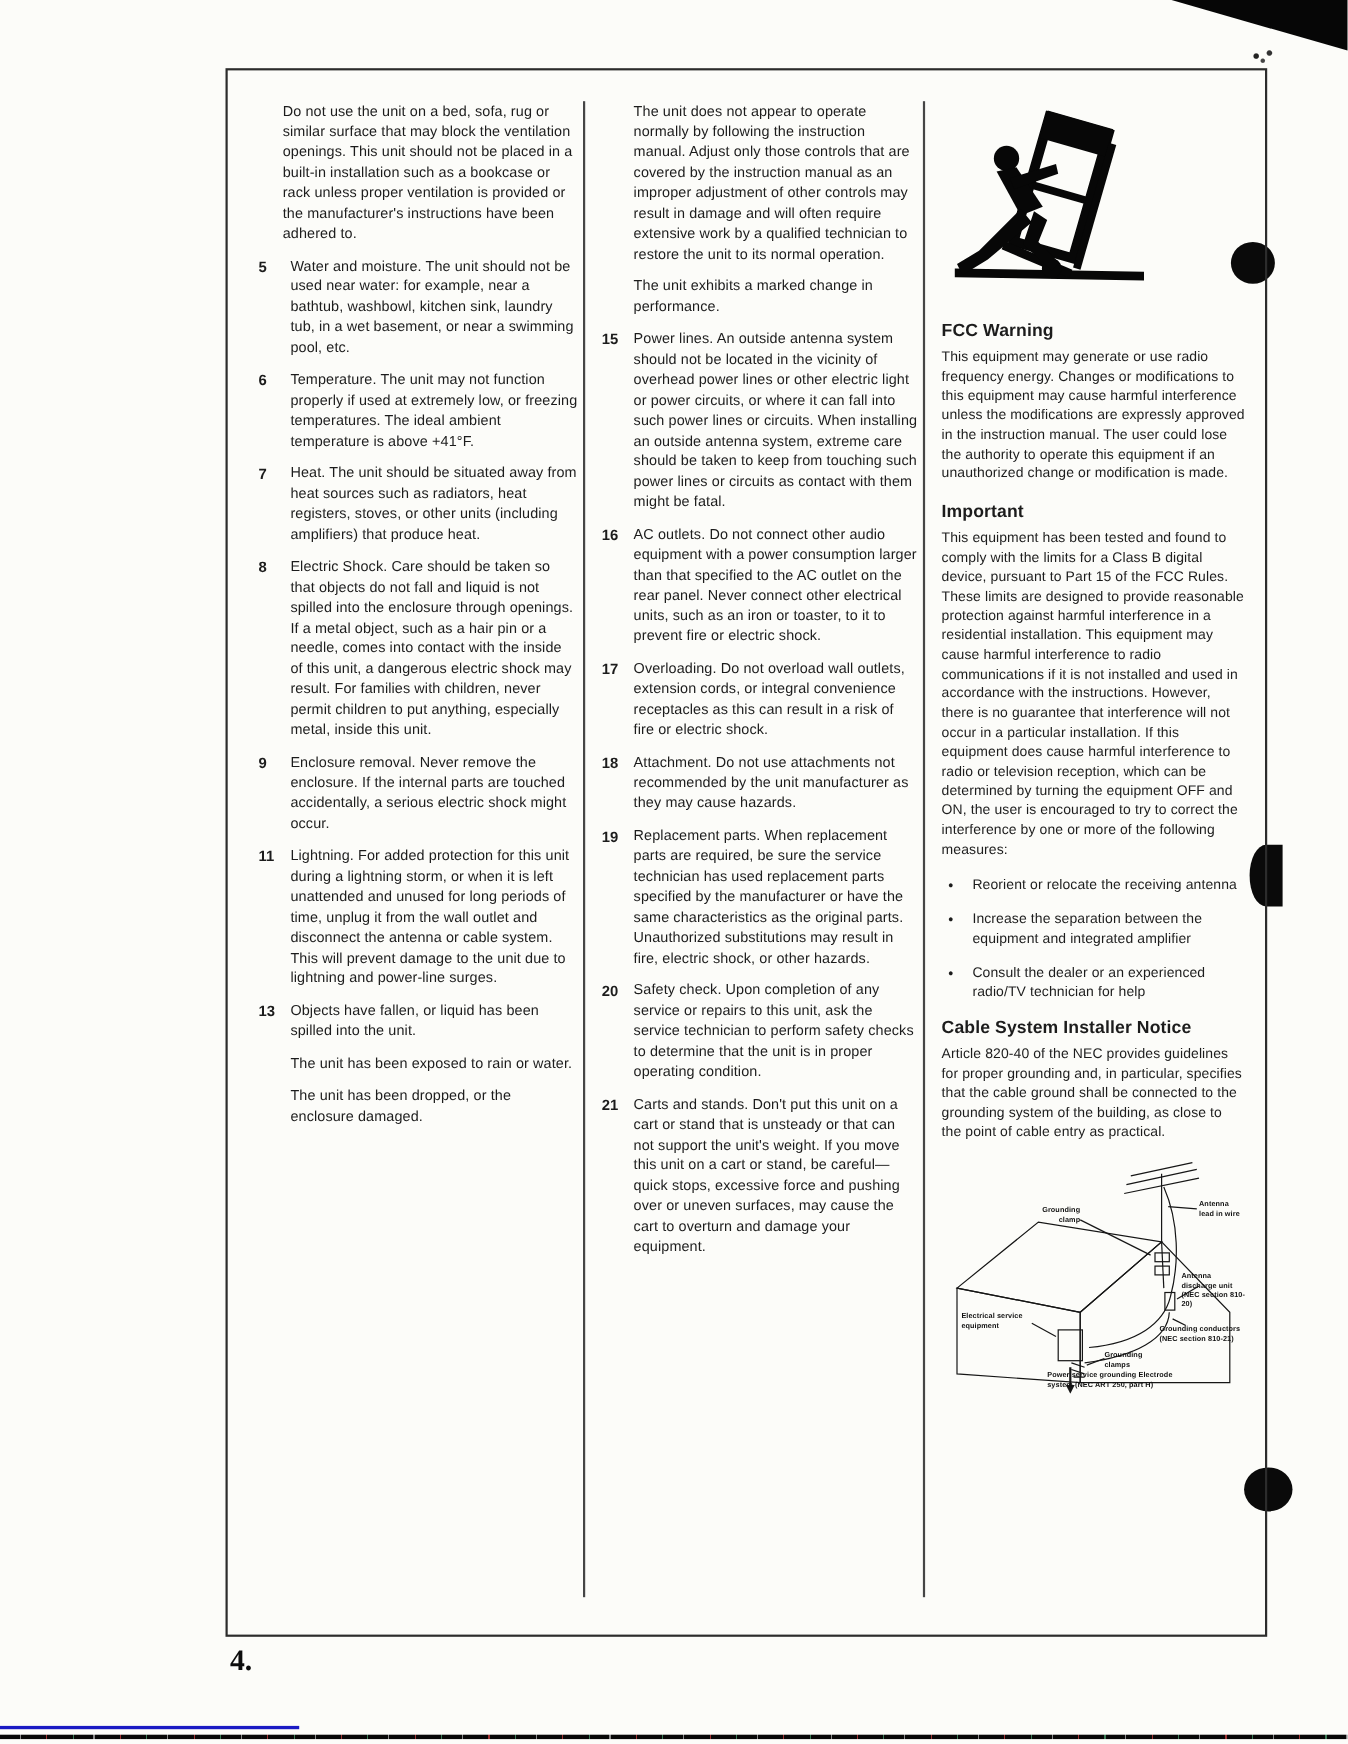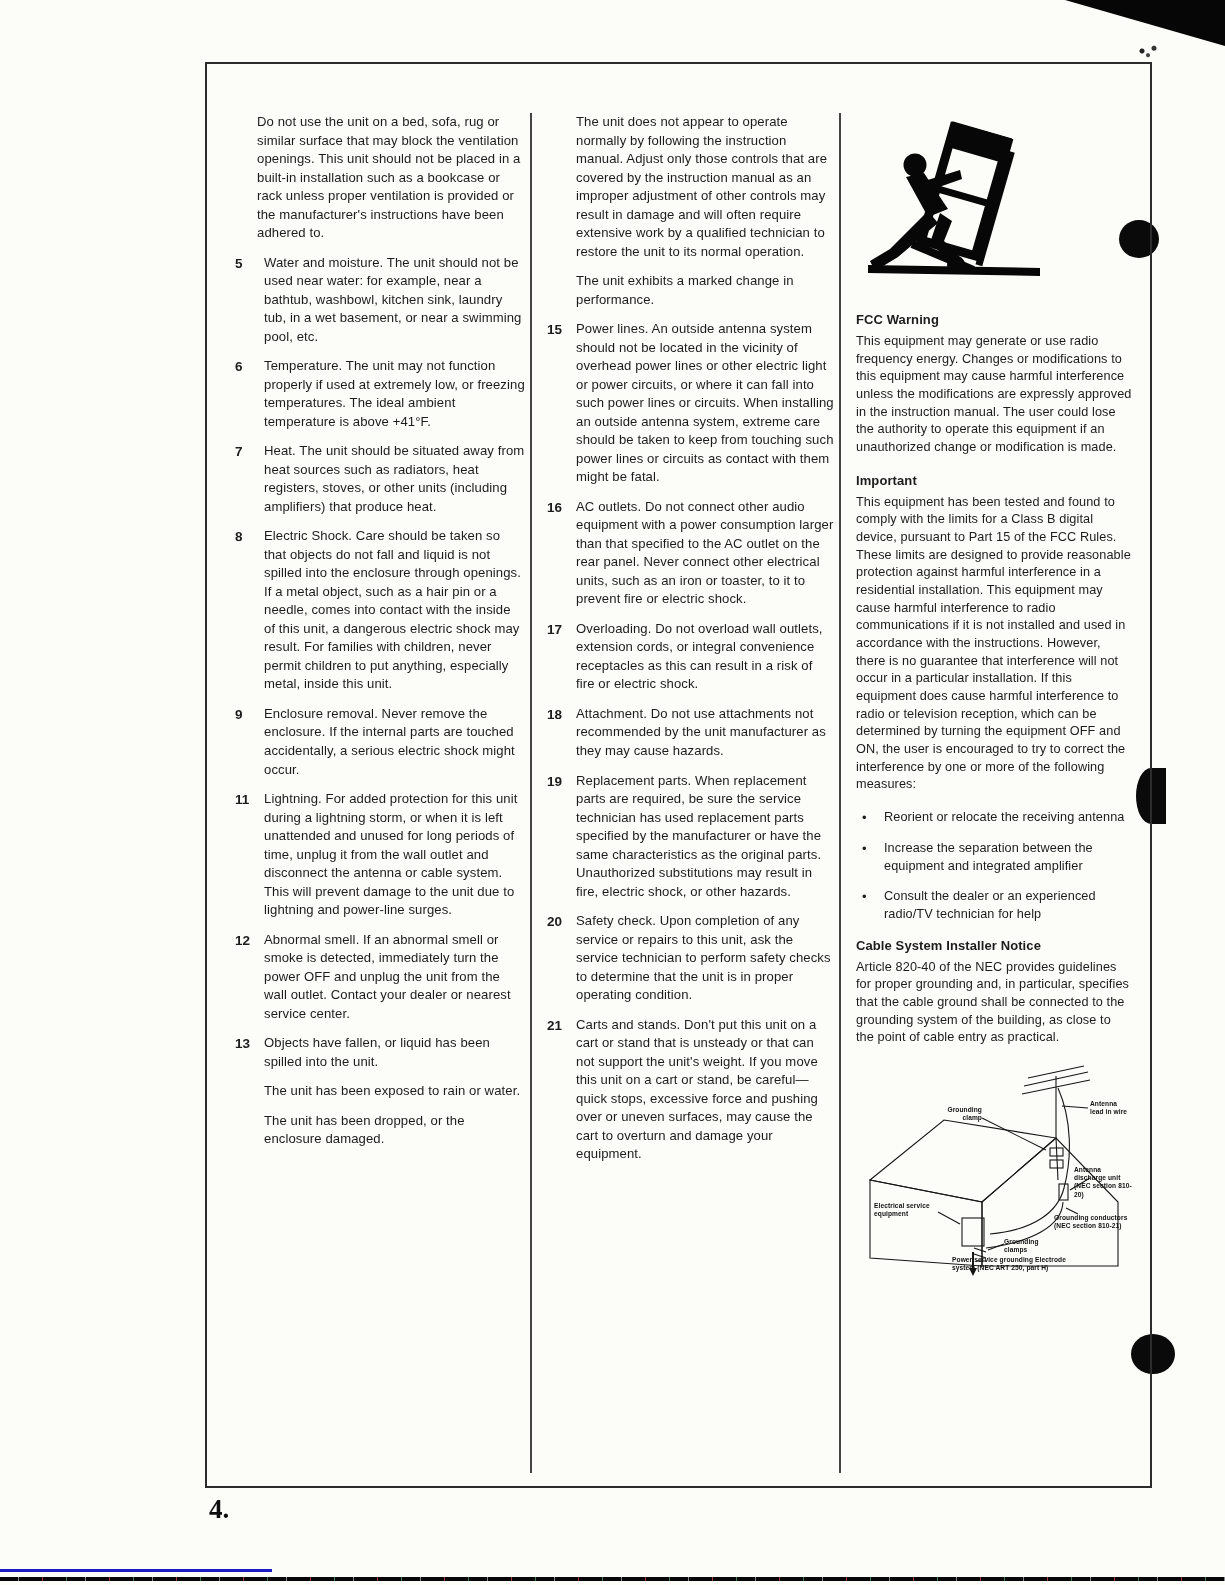--- a/index.html
+++ b/index.html
@@ -21,21 +21,21 @@
   .blob.b1{left:1119px;top:220px;width:40px;height:38px}
   .blob.b2{left:1136px;top:768px;width:30px;height:56px;border-radius:50% 0 0 50%}
   .blob.b3{left:1131px;top:1334px;width:44px;height:40px}
   .footer-blue-line{position:absolute;left:0;top:1569px;width:272px;height:3px;background:#1b1bc4}
   .footer-noise{position:absolute;left:0;top:1577px;width:100%;height:4px;
     background:repeating-linear-gradient(90deg,#060606 0 18px,#8a8a8a 18px 19px,#060606 19px 42px,#a03434 42px 43px,#060606 43px 66px,#3a7a55 66px 67px)}
 
   
   .frame{position:absolute;left:205px;top:62px;width:947px;height:1426px;
     border:2px solid #2c2c2c;border-right-width:2px;
-    display:flex;align-items:flex-start;padding:49px 0 0 28px;overflow:hidden}
+    display:flex;align-items:flex-start;padding:28px 0 0 28px;overflow:hidden}
   .vrule{width:2px;background:#454545;height:1360px;margin:0 15px 0 5px;flex:0 0 auto}
 
   
   .col{flex:0 0 auto;font-size:13.1px;line-height:1.415;letter-spacing:.1px}
   #col1{width:290px}
   #col2{width:287px}
   #col3{width:276px;font-size:12.7px;line-height:1.39}
 
   .col p{margin-bottom:11px}
   .intro{margin-left:22px}
@@ -43,21 +43,21 @@
 
   .item{display:flex}
   .item .num{flex:0 0 29px;font-weight:bold;font-size:13.5px}
   .ibody{flex:1 1 auto}
   .ibody p{margin-bottom:11px}
   b{font-weight:normal}
 
   
   .figure{margin:2px 0 24px 6px;height:172px}
   .figure svg{display:block}
-  .section h3{font-size:13px;font-weight:bold;margin-bottom:4px;letter-spacing:.1px}
+  .section h3{font-size:16px;font-weight:bold;margin-bottom:4px;letter-spacing:.1px}
   .section p{margin-bottom:15px}
   ul.measures{list-style:none;margin:2px 0 4px 0}
   ul.measures li{display:flex;margin-bottom:13px}
   ul.measures li::before{content:"\2022";flex:0 0 22px;padding-left:6px;font-size:13px}
 
   .diagram{position:relative;width:276px;height:214px;margin-top:2px}
   .diagram svg{position:absolute;inset:0}
   .dlabel{position:absolute;font-size:6.6px;line-height:1.25;font-weight:bold;color:#111}
 
   .pagenum{position:absolute;left:209px;top:1494px;
@@ -105,26 +105,20 @@
         <div class="item">
           <span class="num">9</span>
           <div class="ibody">
             <p><b>Enclosure removal. </b>Never remove the enclosure. If the internal parts are touched accidentally, a serious electric shock might occur.</p>
           </div>
         </div>
         <div class="item">
           <span class="num">11</span>
           <div class="ibody">
             <p><b>Lightning. </b>For added protection for this unit during a lightning storm, or when it is left unattended and unused for long periods of time, unplug it from the wall outlet and disconnect the antenna or cable system. This will prevent damage to the unit due to lightning and power-line surges.</p>
-          </div>
-        </div>
-        <div class="item">
-          <span class="num">12</span>
-          <div class="ibody">
-            <p><b>Abnormal smell. </b>If an abnormal smell or smoke is detected, immediately turn the power OFF and unplug the unit from the wall outlet. Contact your dealer or nearest service center.</p>
           </div>
         </div>
         <div class="item">
           <span class="num">13</span>
           <div class="ibody">
             <p>Objects have fallen, or liquid has been spilled into the unit.</p>
             <p>The unit has been exposed to rain or water.</p>
             <p>The unit has been dropped, or the enclosure damaged.</p>
           </div>
         </div>

